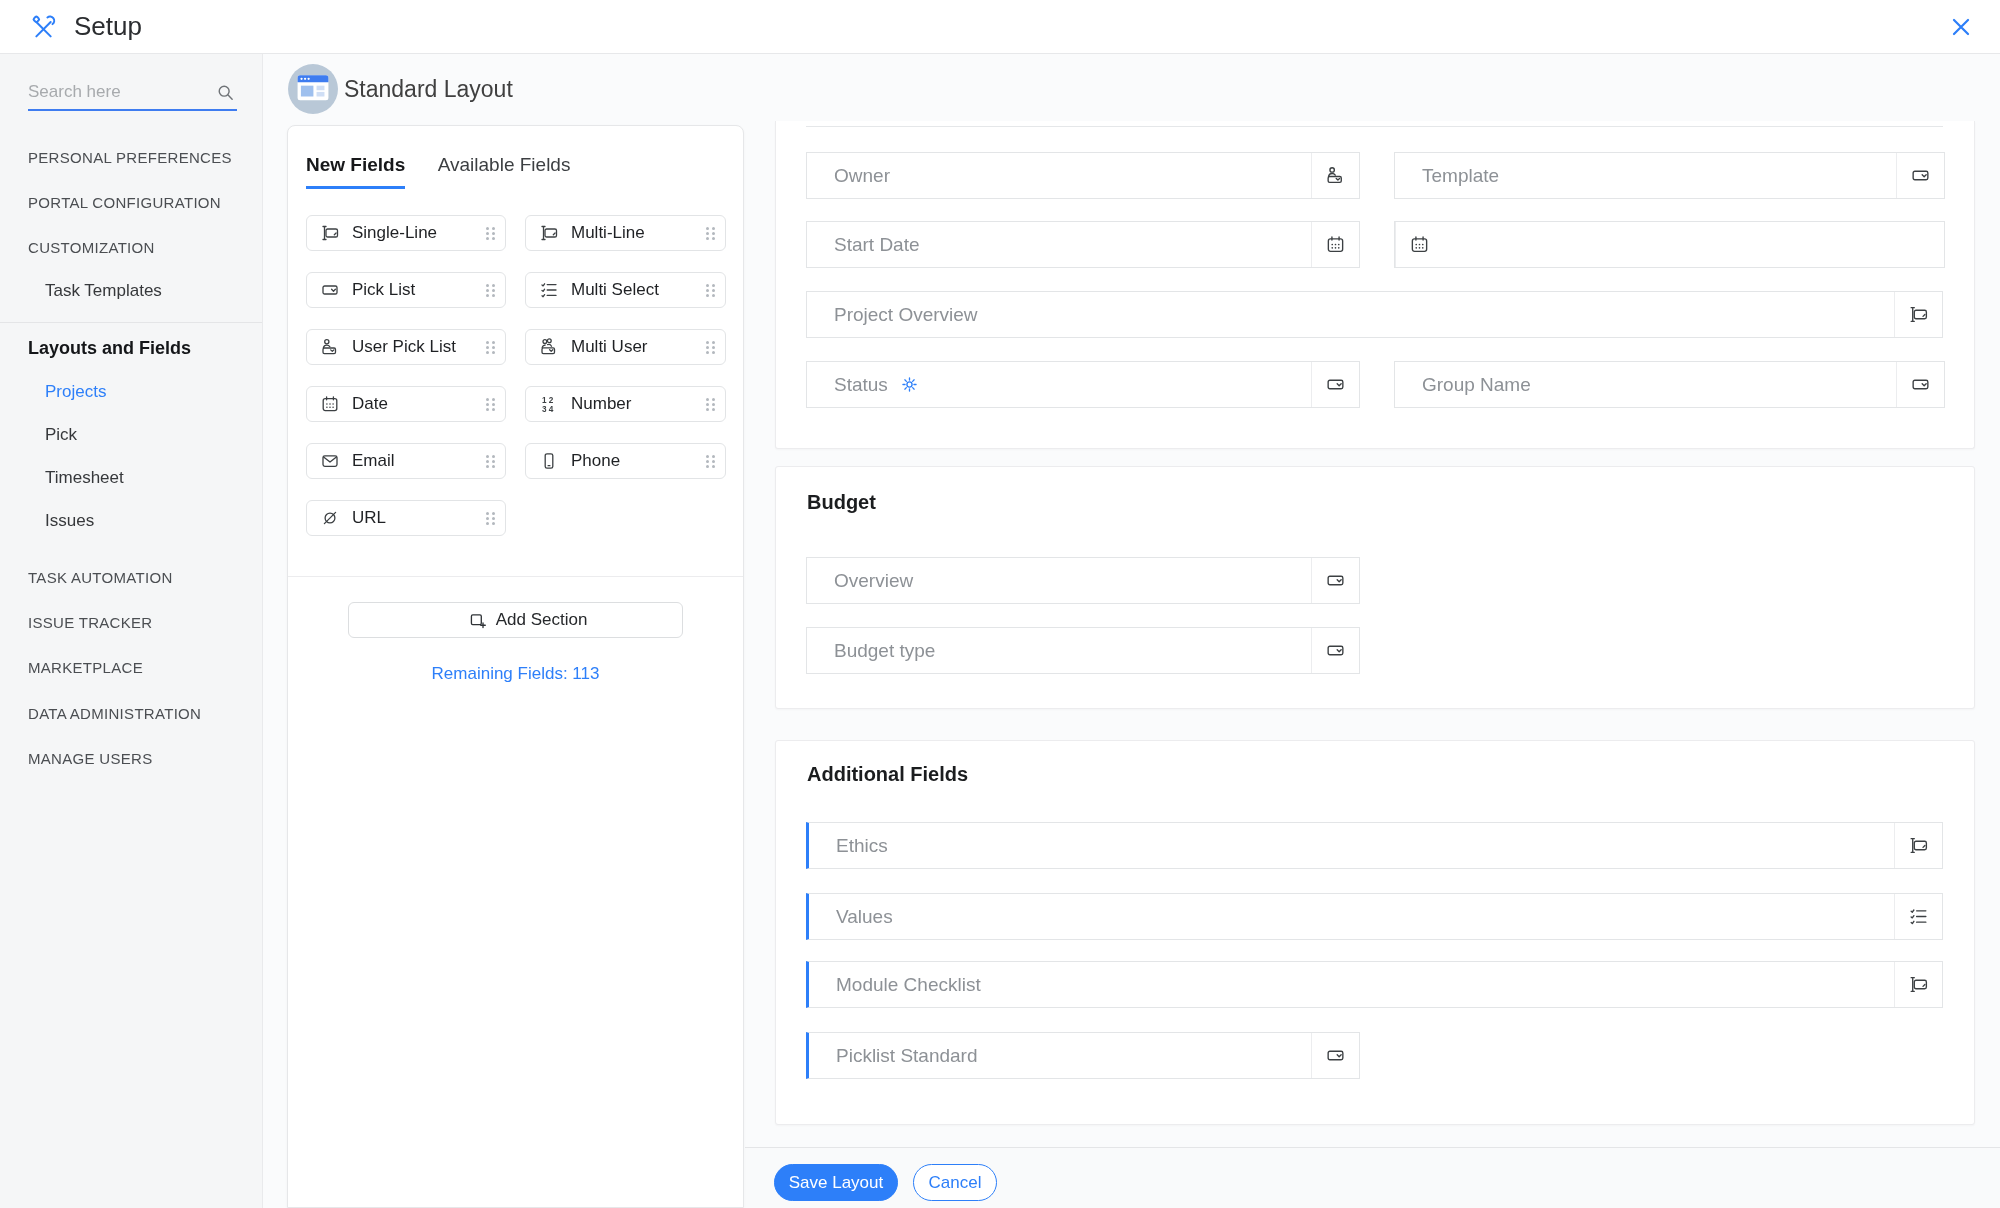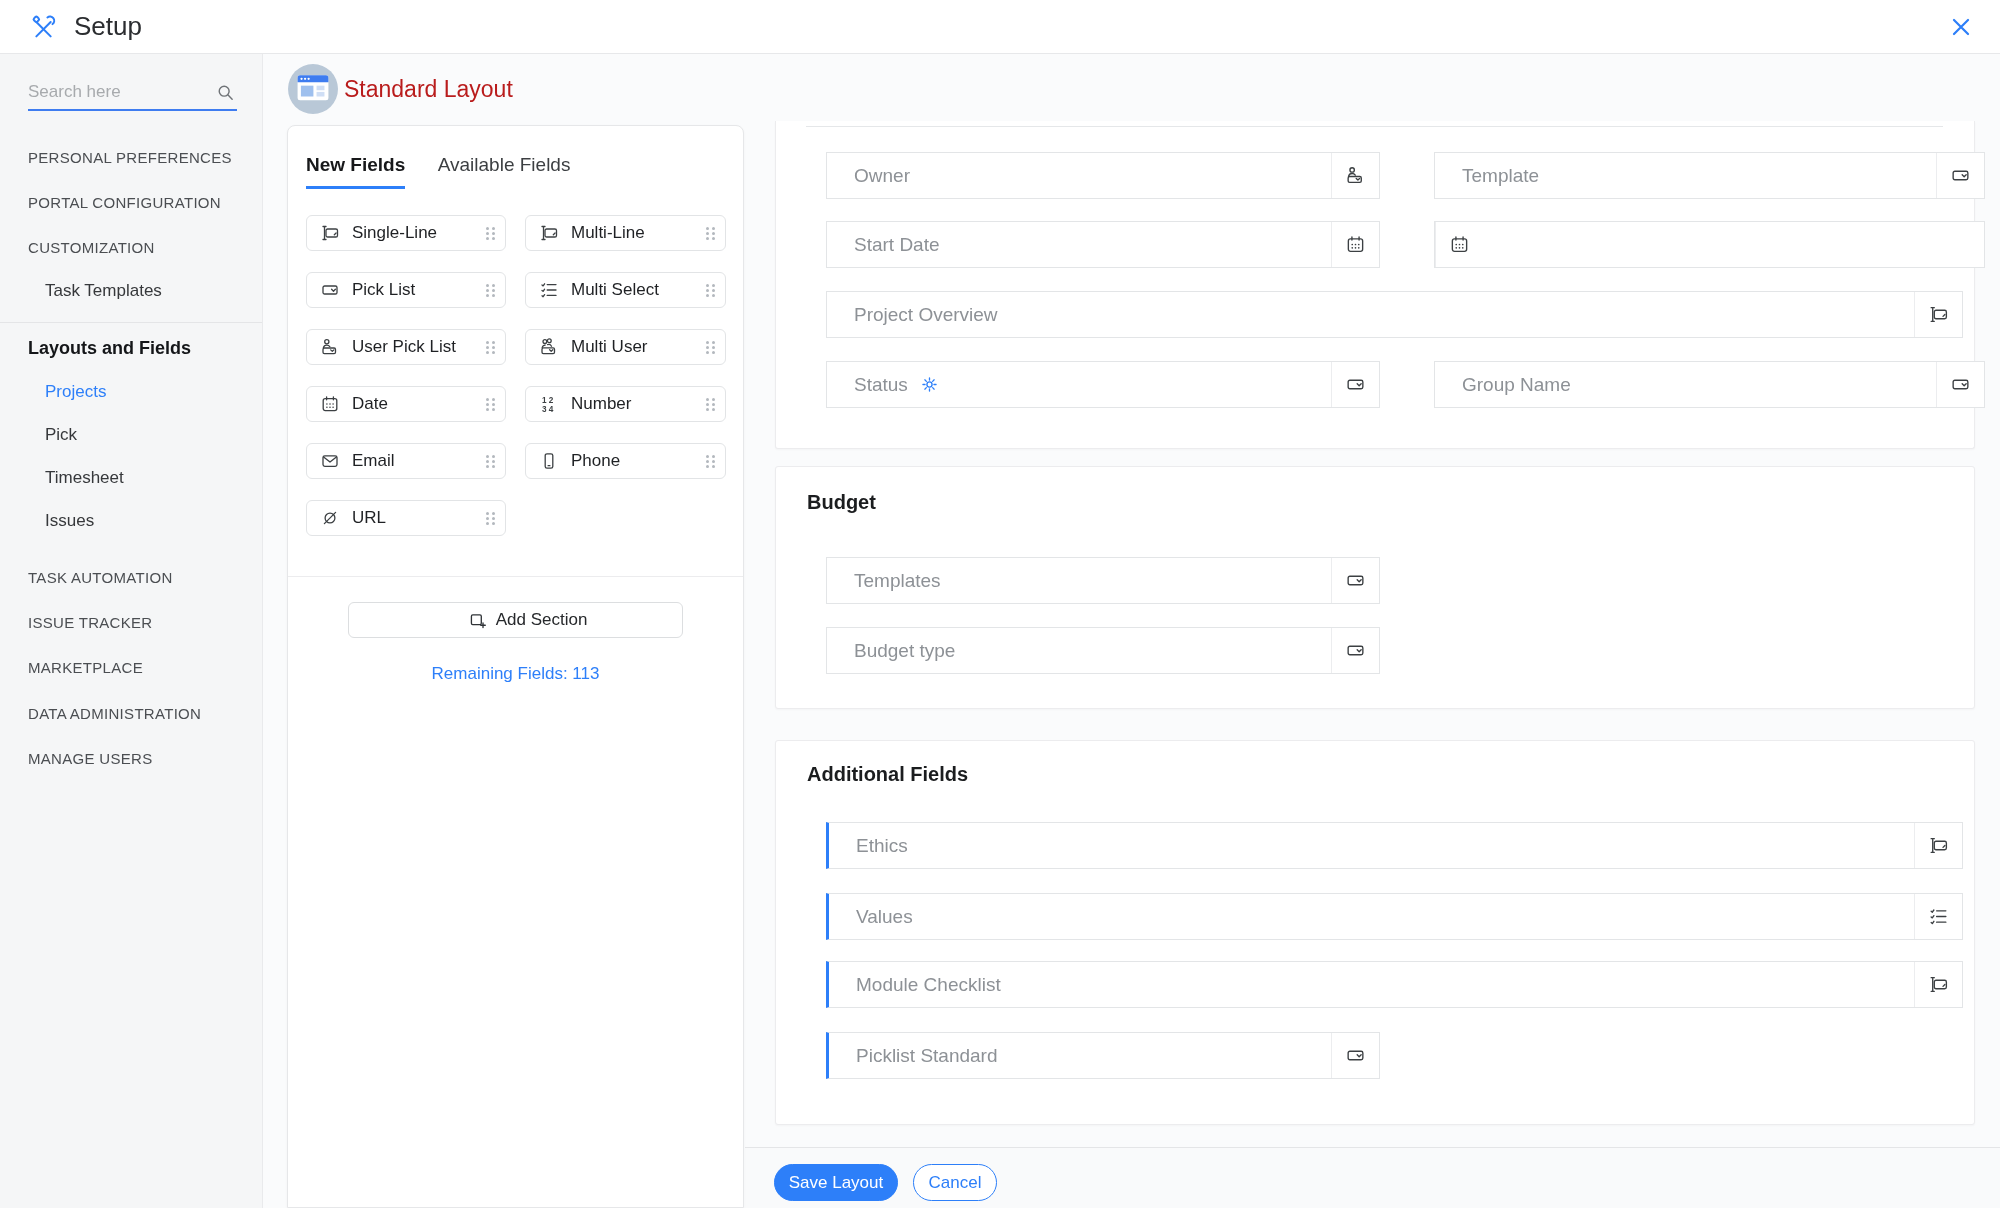--- a/index.html
+++ b/index.html
@@ -22,21 +22,21 @@
   .search-ph{font-size:17px;color:#a7aaad;}
   .search-ic{width:19px;height:19px;margin-right:2px;}
   .nav-item{position:absolute;white-space:nowrap;cursor:pointer;line-height:22px;}
   .nav-item.caps{left:28px;font-size:15px;color:#4b4e52;letter-spacing:.3px;}
   .nav-item.group{left:28px;font-size:18px;font-weight:700;color:#141619;}
   .nav-item.sub{left:45px;font-size:17px;color:#36383b;}
   .nav-item.active{color:#2d7ff9;}
   .side-divider{position:absolute;left:0;width:262px;border-top:1px solid #e4e5e7;}
   
   .layout-avatar{position:absolute;left:288px;top:64px;width:50px;height:50px;}
-  .layout-title{position:absolute;left:344px;top:76px;font-size:23px;color:#b91c1c;}
+  .layout-title{position:absolute;left:344px;top:76px;font-size:23px;color:#404040;}
   
   .palette{position:absolute;left:287px;top:125px;width:457px;height:1083px;background:#fff;
     border:1px solid #e6e7e9;border-radius:8px 8px 0 0;box-shadow:0 1px 3px rgba(0,0,0,.04);
     box-sizing:border-box;z-index:10;}
   .tabs{position:absolute;left:18px;top:28px;}
   .tab{display:inline-block;font-size:19px;color:#3c3f42;padding-bottom:10px;margin-right:28px;cursor:pointer;}
   .tab.active{color:#17181a;font-weight:700;border-bottom:3px solid #2d7ff9;}
   .ftypes{position:absolute;left:18px;top:89px;display:grid;
     grid-template-columns:200px 201px;gap:21px 19px;}
   .ftype{height:36px;border:1px solid #e2e4e6;border-radius:6px;background:#fff;
@@ -52,21 +52,21 @@
   .add-section .aicon{width:19px;height:19px;display:flex;}
   .remaining{position:absolute;left:0;right:0;top:538px;text-align:center;font-size:17px;color:#2d7ff9;cursor:pointer;}
   
   .card{position:absolute;left:775px;width:1200px;background:#fff;border:1px solid #ececee;
     border-radius:3px;box-shadow:0 1px 2px rgba(0,0,0,.03);box-sizing:border-box;}
   .card.first{border-top:none;border-radius:0 0 3px 3px;}
   .cutoff{position:absolute;left:30px;right:31px;top:5px;border-bottom:1px solid #e5e7e9;}
   .sec-title{position:absolute;left:31px;font-size:20px;font-weight:700;color:#1b1d1f;}
   .frow{position:absolute;left:30px;right:31px;display:flex;gap:34px;}
   .field{height:47px;background:#fff;border:1px solid #e3e5e7;display:flex;align-items:stretch;
-    box-sizing:border-box;cursor:grab;margin-left:20px;}
+    box-sizing:border-box;cursor:grab;}
   .field.w-left{width:554px;flex:none;}
   .field.w-right{width:551px;flex:none;}
   .field.w-full{width:100%;flex:none;}
   .field .ph{flex:1;display:flex;align-items:center;padding-left:27px;font-size:19px;color:#8d9196;}
   .field .icon-cell{width:47px;border-left:1px solid #ecedef;display:flex;align-items:center;justify-content:center;flex:none;}
   .field .ficon{width:21px;height:21px;display:flex;}
   .field.custom{border-left:3px solid #2d7ff9;}
   .gear{width:19px;height:19px;margin-left:12px;display:flex;cursor:pointer;}
   
   .footer{position:absolute;left:745px;top:1147px;width:1255px;height:61px;background:#f9fafb;
@@ -485,21 +485,21 @@
         </span>
     </div>
   </div>
 </div>
 
 <div class="card" style="top:466px;height:243px;">
   <div class="sec-title" style="top:24px;">Budget</div>
   <div class="frow" style="top:90px;">
     <div class="field w-left">
       <span class="ph">
-          <span>Templates</span>
+          <span>Overview</span>
         </span>
       <span class="icon-cell">
           <span class="ficon">
             <svg viewBox="0 0 20 20" fill="none" stroke="#3c4043" stroke-width="1.3" stroke-linecap="round" stroke-linejoin="round" style="width: 100%; height: 100%;">
               <rect x="3" y="6" width="14" height="8" rx="1.6"></rect>
               <path d="M11.6 9.3 l1.9 1.9 1.9 -1.9"></path>
             </svg>
           </span>
         </span>
     </div>

